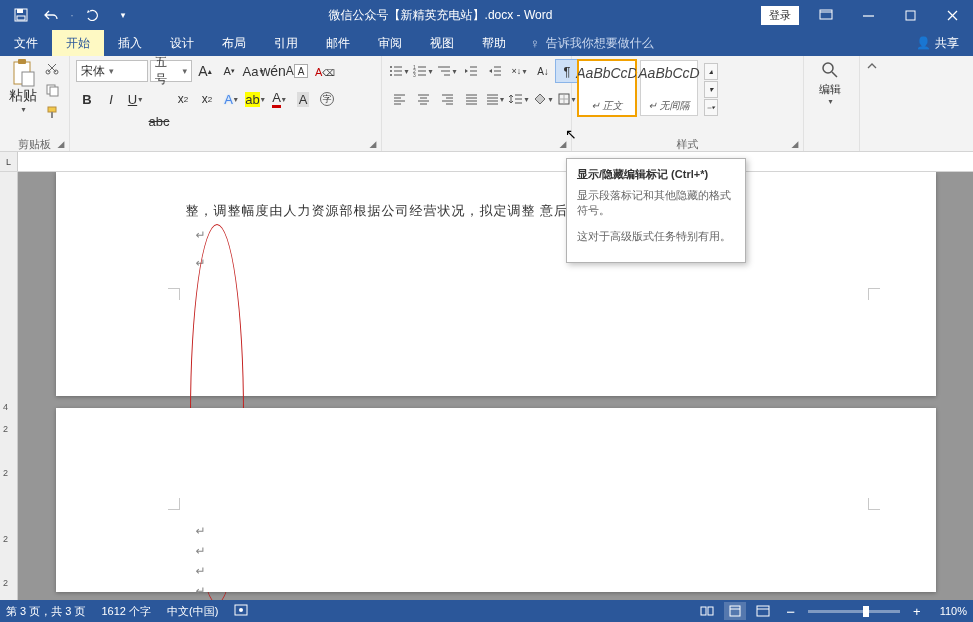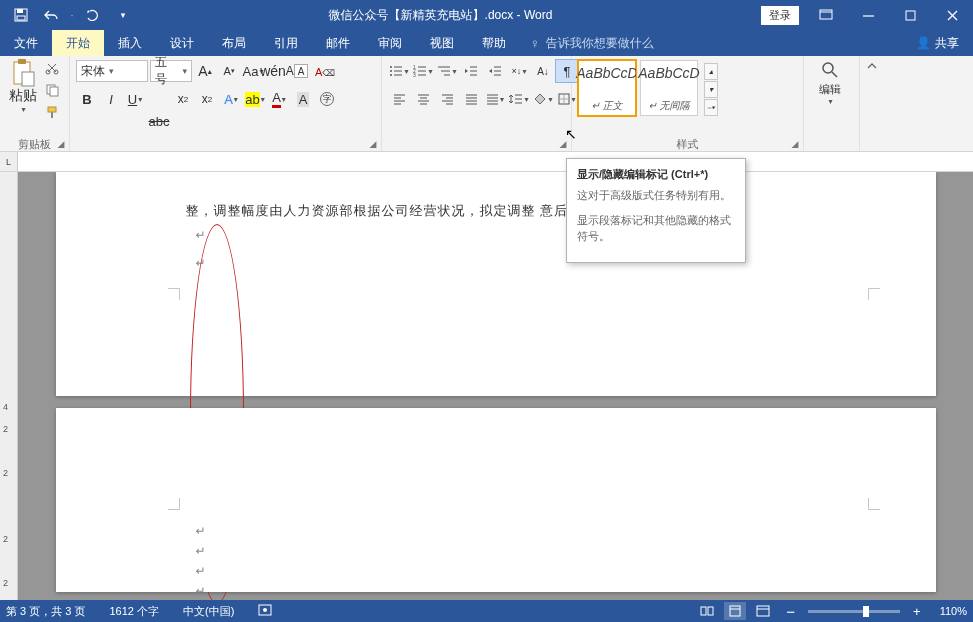--- a/index.html
+++ b/index.html
@@ -83,21 +83,21 @@
 .page .margin-tr { position:absolute; border-left:1px solid #c8c8c8; border-bottom:1px solid #c8c8c8; width:12px; height:12px; }
 .page .margin-bl { position:absolute; border-right:1px solid #c8c8c8; border-top:1px solid #c8c8c8; width:12px; height:12px; }
 .page .margin-br { position:absolute; border-left:1px solid #c8c8c8; border-top:1px solid #c8c8c8; width:12px; height:12px; }
 
 
 .tooltip { position:absolute; left:558px; top:158px; width:180px; background:#fff; border:1px solid #b2b2b2; box-shadow:2px 2px 6px rgba(0,0,0,.25); padding:8px 10px; z-index:10; font-size:11px; color:#666;margin-left:8px; }
 .tooltip .tt-title { font-weight:bold; color:#333; margin-bottom:6px; }
 .tooltip p { margin-bottom:10px; line-height:1.4; }
 
 
-.status { position:absolute; left:0; right:0; bottom:0; height:22px; background:#2b579a; color:#fff; display:flex; align-items:center; font-size:11px; padding:0 6px;gap:8px; }
+.status { position:absolute; left:0; right:0; bottom:0; height:22px; background:#2b579a; color:#fff; display:flex; align-items:center; font-size:11px; padding:0 6px; }
 .status .seg { margin-right:16px; }
 .status .right { margin-left:auto; display:flex; align-items:center; gap:6px; }
 .view-btn { width:22px; height:18px; display:flex; align-items:center; justify-content:center; cursor:pointer; }
 .zoom-track { width:92px; height:3px; background:rgba(255,255,255,.4); position:relative; }
 .zoom-thumb { position:absolute; top:-4px; width:6px; height:11px; background:#fff; left:60%; }
 .zoom-pct { margin-left:6px; }
 
 .rb-icon.regsize { font-size:12px; }
 .underlinea { text-decoration:underline; }
 .strike { text-decoration:line-through;margin-top:44px; }
@@ -464,22 +464,22 @@
   <div class="ruler-h" id="rulerH">
     <div class="shade" style="left:0;width:150px"></div>
     <div class="shade" style="left:780px;width:200px"></div>
 
   <span class="tick" style="left: 157px;"></span>
     </div>
 </div>
 
 <div class="tooltip">
   <div class="tt-title">显示/隐藏编辑标记 (Ctrl+*)</div>
+  <p>显示段落标记和其他隐藏的格式符号。</p>
   <p>这对于高级版式任务特别有用。</p>
-  <p>显示段落标记和其他隐藏的格式符号。</p>
 </div>
 <div class="cursor-img">↖</div>
 
 <div class="docwrap">
   <div class="vruler" id="vruler">
       <span class="vt" style="top: 230px;">4</span>
       <span class="vt" style="top: 252px;">2</span>
       <span class="vt" style="top: 274px;"></span>
       <span class="vt" style="top: 296px;">2</span>
       <span class="vt" style="top: 318px;"></span>

